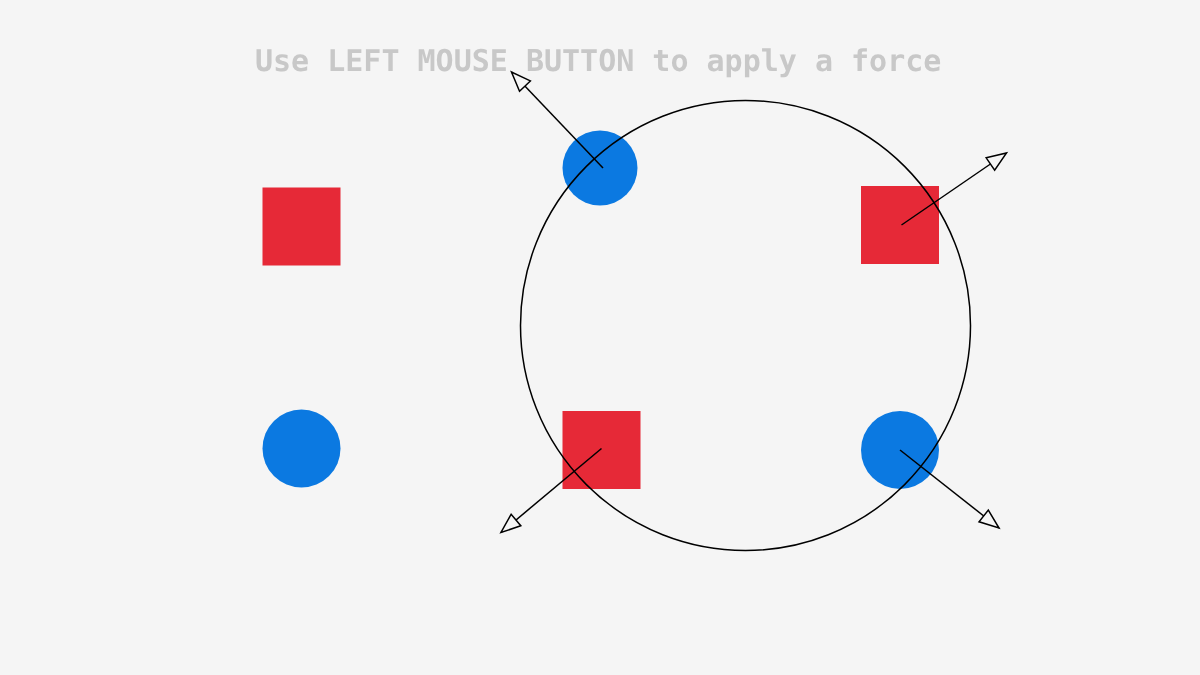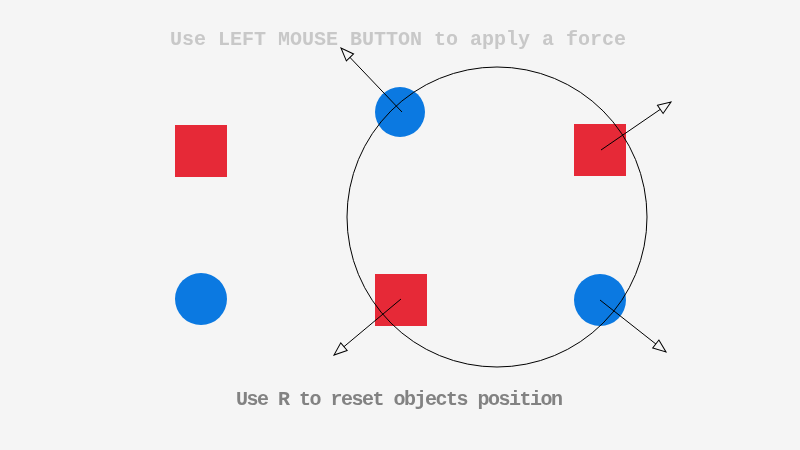--- a/index.html
+++ b/index.html
@@ -12,21 +12,20 @@
     overflow: hidden;
     position: relative;
     background: #f5f5f5;
     font-family: "DejaVu Sans Mono", "Liberation Mono", monospace;
   }
   #stage {
     position: absolute;
     left: 0; top: 0;
     width: 800px;
     height: 450px;
-    font-family: Liberation Mono, monospace;
   }
   .instruction {
     position: absolute;
     white-space: nowrap;
     font-size: 20px;
     line-height: 20px;
     font-weight: bold;
   }
   .instruction-top {
     left: 170px;
@@ -65,15 +64,14 @@
     <circle fill="none" stroke-width="1" cx="497" cy="217" r="150" stroke="#000000"></circle>
 
     <line stroke-width="1" marker-end="url(#arrowhead)" x1="402" y1="112" x2="341" y2="48" stroke="#000000"></line>
     <line stroke-width="1" marker-end="url(#arrowhead)" x1="601" y1="150" x2="671" y2="102" stroke="#000000"></line>
     <line stroke-width="1" marker-end="url(#arrowhead)" x1="401" y1="299" x2="334" y2="355" stroke="#000000"></line>
     <line stroke-width="1" marker-end="url(#arrowhead)" x1="600" y1="300" x2="666" y2="352" stroke="#000000"></line>
   </svg>
 
   <div class="instruction instruction-top">Use LEFT MOUSE BUTTON to apply a force</div>
 
-  <div class="instruction instruction-bottom">Use R to reset objects position</div>
 
 </div>
 
 </body></html>

